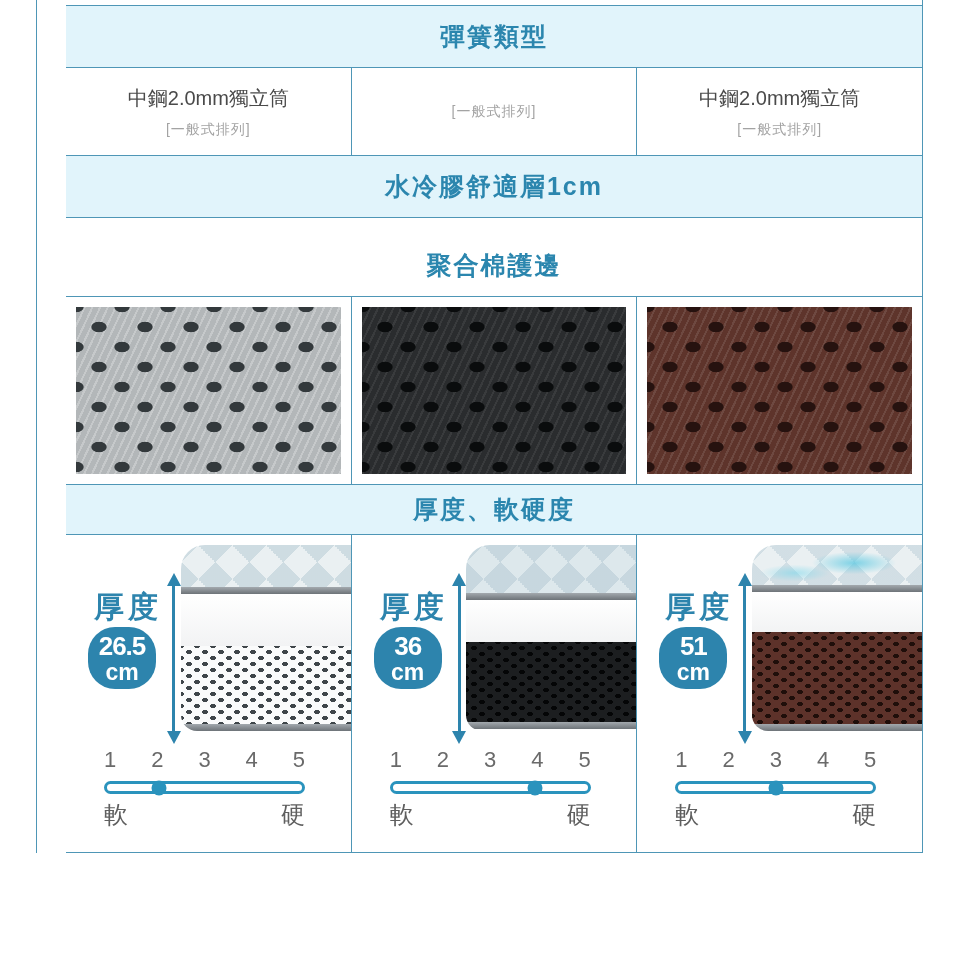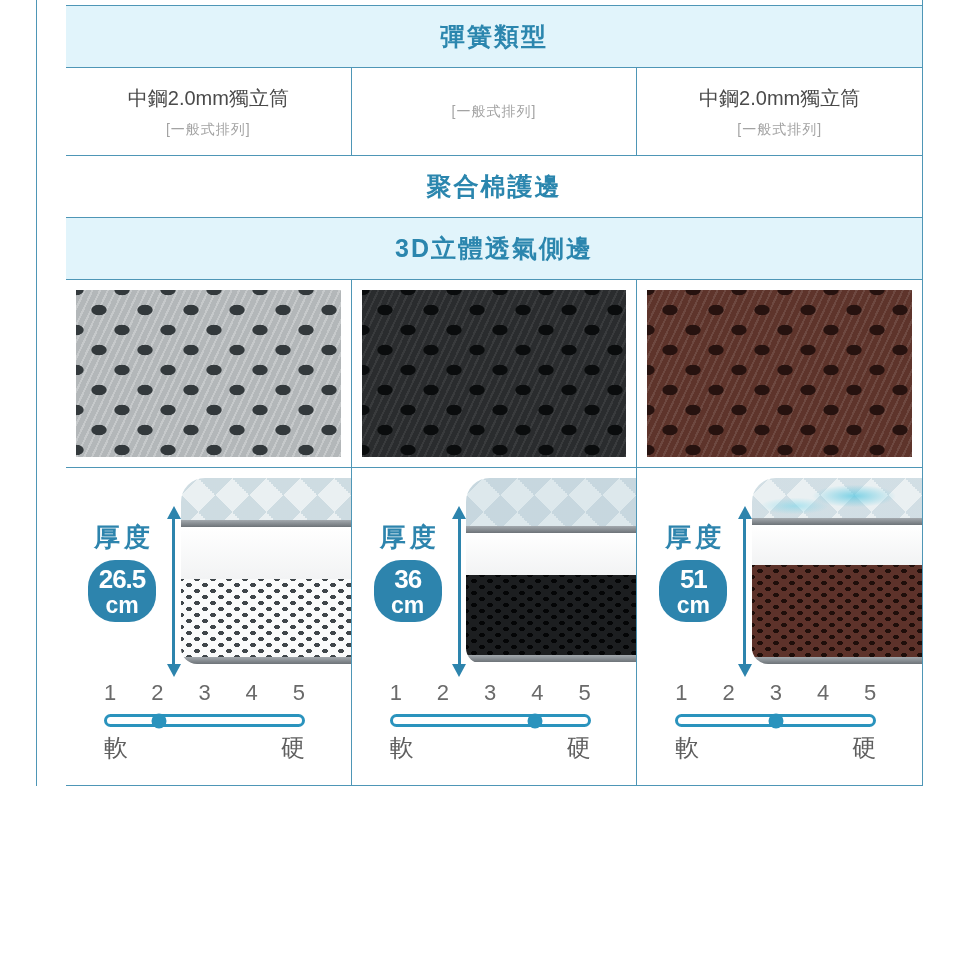--- a/index.html
+++ b/index.html
@@ -10,21 +10,21 @@
   body{width:960px;height:963px;background:#ffffff;overflow:hidden;
        font-family:"Liberation Sans","DejaVu Sans",sans-serif;}
   .page{position:relative;width:960px;height:963px;background:#fff;}
   .tbl{position:absolute;left:36px;top:0;width:887px;
        border-left:1px solid var(--border);border-right:1px solid var(--border);background:#fff;padding-left:29px;}
   .row{border-bottom:1px solid var(--border);display:flex;align-items:center;justify-content:center;}
   .stub{height:6px;background:#fff;}
   .cyan{background:var(--cyan);color:var(--accent);font-weight:bold;letter-spacing:2px;}
   .h62{height:62px;font-size:25px;}
   .h50{height:50px;font-size:25px;}
-  .whiterow{background:#fff;color:var(--accent);font-weight:bold;letter-spacing:2px;}
+  .whiterow{background:#fff;color:var(--accent);font-weight:bold;letter-spacing:2px;margin-top:17px;}
   .cols{padding:0;align-items:stretch;}
   .cell{flex:1 1 0;border-right:1px solid var(--border);display:flex;flex-direction:column;
         align-items:center;justify-content:center;position:relative;background:#fff;}
   .cell:last-child{border-right:none;}
   .springrow{height:88px;}
   .spring-name{font-size:20px;color:var(--ptext);margin-bottom:9px;}
   .spring-arr{font-size:14px;color:var(--stext);letter-spacing:1px;}
   .texrow{height:188px;}
   .texcell{padding:10px;}
   .tex{width:100%;height:100%;}
@@ -41,21 +41,21 @@
       repeating-linear-gradient(115deg,rgba(255,255,255,.07) 0 2px,transparent 2px 7px);
     background-size:46px 40px,46px 40px,auto;background-position:0 0,23px 20px,0 0;}
   .tex-2{background-color:#5e342b;
     background-image:
       radial-gradient(ellipse 13px 9px at center,#26120f 55%,transparent 62%),
       radial-gradient(ellipse 13px 9px at center,#26120f 55%,transparent 62%),
       repeating-linear-gradient(115deg,rgba(255,255,255,.10) 0 2px,transparent 2px 7px);
     background-size:46px 40px,46px 40px,auto;background-position:0 0,23px 20px,0 0;}
   .panelrow{height:318px;}
   .panel{justify-content:flex-start;}
-  .thk-label{position:absolute;left:28px;top:52px;font-size:26px;font-weight:bold;
+  .thk-label{position:absolute;left:28px;top:52px;font-size:30px;font-weight:bold;
              color:var(--badge);letter-spacing:4px;}
   .badge{position:absolute;left:22px;top:92px;width:68px;height:62px;background:var(--badge);
          border-radius:27px;color:#fff;display:flex;flex-direction:column;align-items:center;
          justify-content:center;line-height:1;}
   .badge .val{font-size:26px;font-weight:bold;letter-spacing:-1px;}
   .badge .unit{font-size:23px;font-weight:bold;margin-top:2px;}
   .arrow{position:absolute;left:106px;top:50px;width:3px;height:147px;background:var(--badge);}
   .arrow:before,.arrow:after{content:"";position:absolute;left:50%;transform:translateX(-50%);
       border-left:7px solid transparent;border-right:7px solid transparent;}
   .arrow:before{top:-12px;border-bottom:13px solid var(--badge);}
@@ -117,37 +117,38 @@
       </div>
       <div class="cell">
         <div class="spring-arr">[一般式排列]</div>
       </div>
       <div class="cell">
         <div class="spring-name">中鋼2.0mm獨立筒</div>
         <div class="spring-arr">[一般式排列]</div>
       </div>
     </div>
 
+    <div class="row cyan h62">水冷膠舒適層1cm</div>
 
     <div class="row whiterow h62">聚合棉護邊</div>
 
-    <div class="row cyan h62">3D立體透氣側邊</div>
 
     <div class="row cols texrow">
       <div class="cell texcell">
         <div class="tex tex-0"></div>
       </div>
       <div class="cell texcell">
         <div class="tex tex-1"></div>
       </div>
       <div class="cell texcell">
         <div class="tex tex-2"></div>
       </div>
     </div>
 
+    <div class="row cyan h50">厚度、軟硬度</div>
 
     <div class="row cols panelrow">
 
       <div class="cell panel">
         <div class="mattress v0">
           <div class="m-quilt"></div>
           <div class="m-pipe"></div>
           <div class="m-white"></div>
           <div class="m-mesh"></div>
           <div class="m-pipe"></div>

